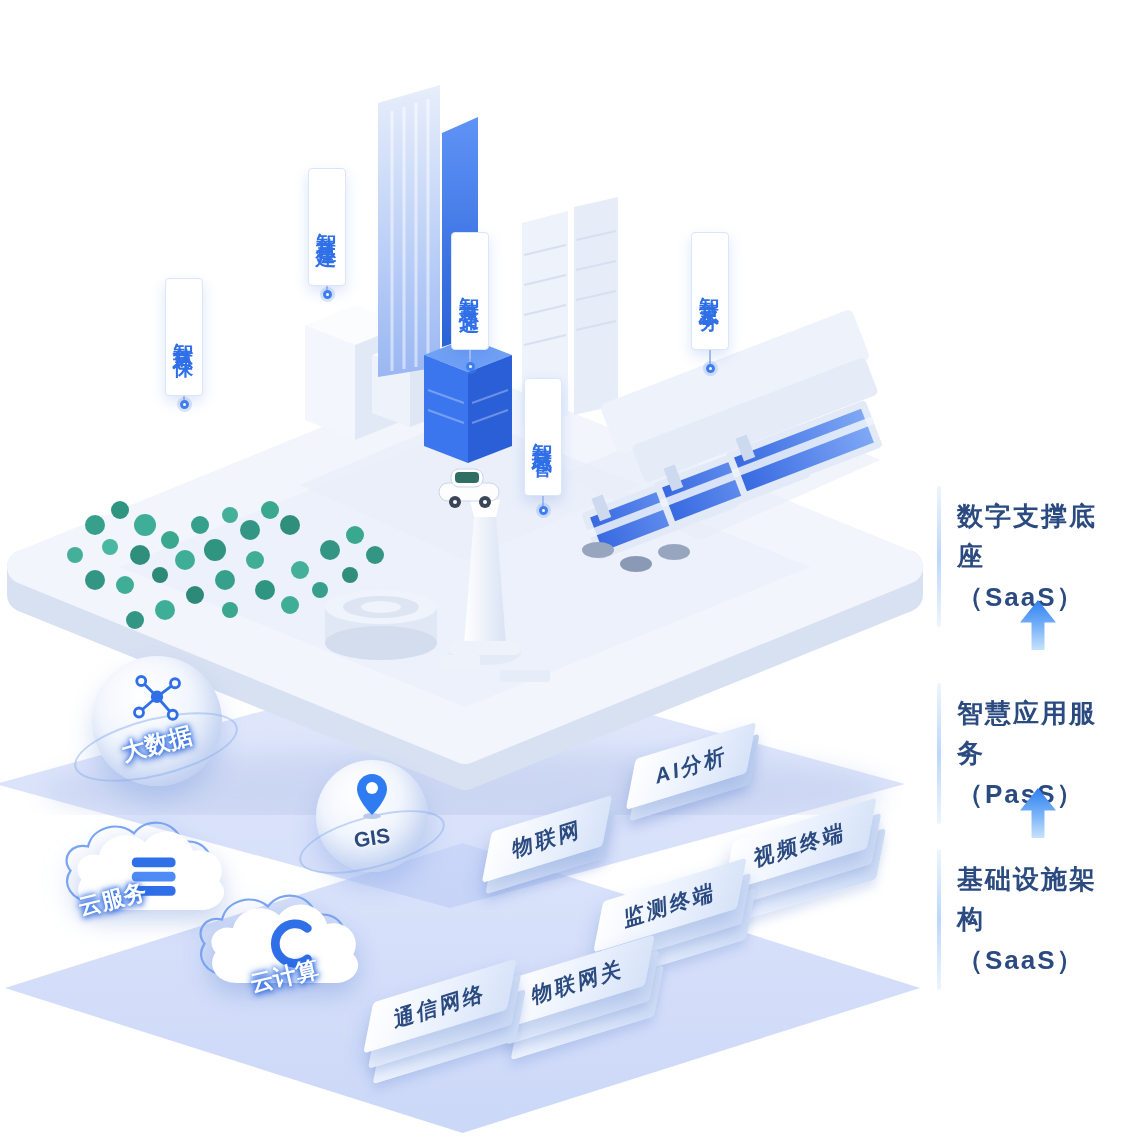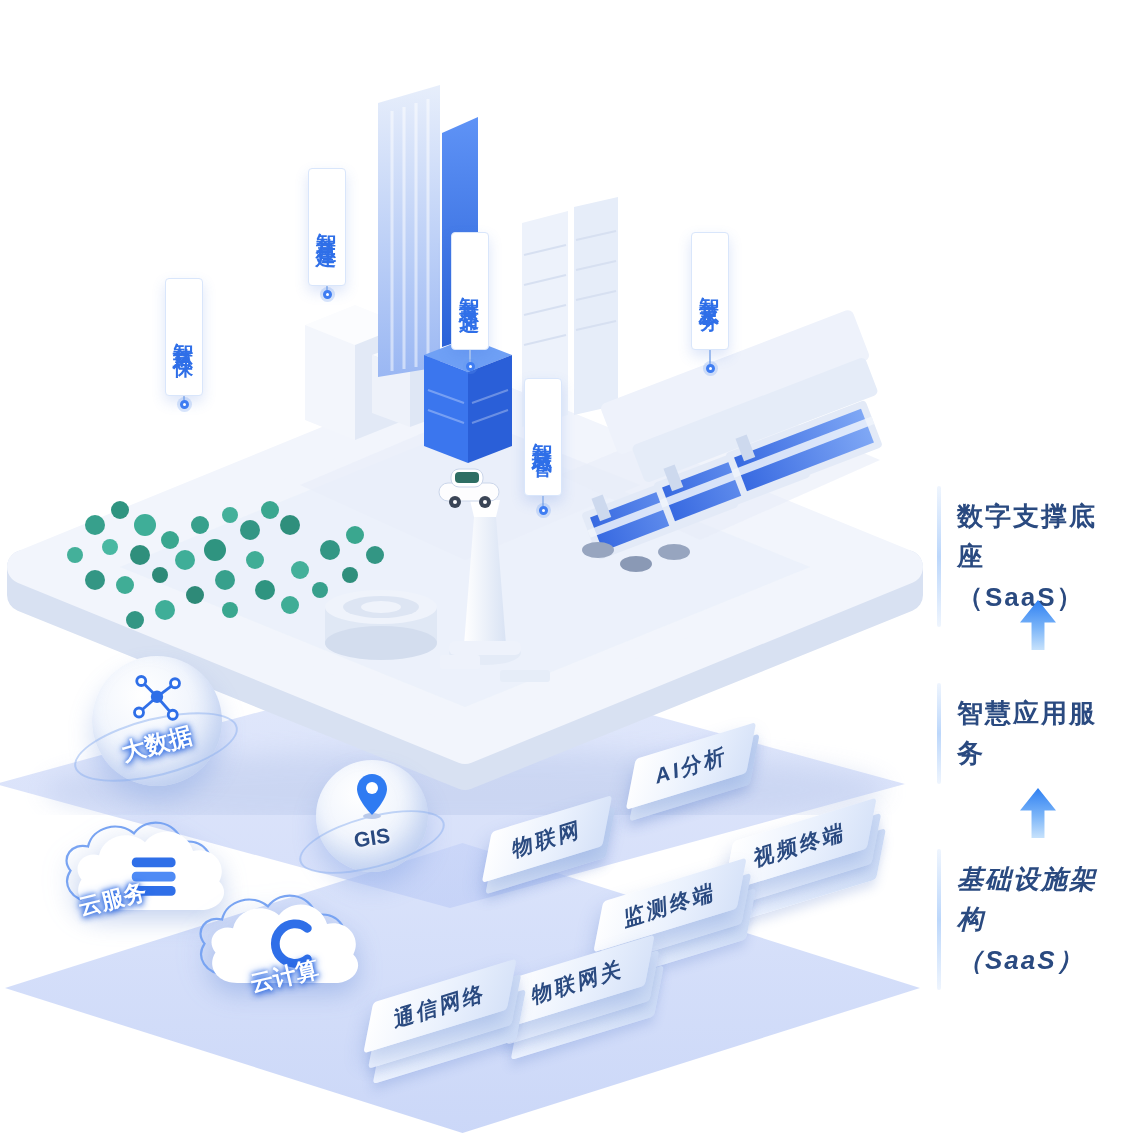--- a/index.html
+++ b/index.html
@@ -403,23 +403,24 @@
     <div class="panel-bar"></div>
     <div class="panel-title">数字支撑底座</div>
     <div class="panel-sub">（SaaS）</div>
   </div>
 
   <div class="up-arrow" style="left:1020px; top:600px;"></div>
 
   <div class="panel" style="top:681px;">
     <div class="panel-bar"></div>
     <div class="panel-title">智慧应用服务</div>
+    <div class="panel-sub">（PasS）</div>
   </div>
 
   <div class="up-arrow" style="left:1020px; top:788px;"></div>
 
-  <div class="panel" style="top:847px;font-style:italic;">
+  <div class="panel" style="top:847px;">
     <div class="panel-bar"></div>
     <div class="panel-title">基础设施架构</div>
     <div class="panel-sub">（SaaS）</div>
   </div>
 
 </div>
 
 </body></html>

